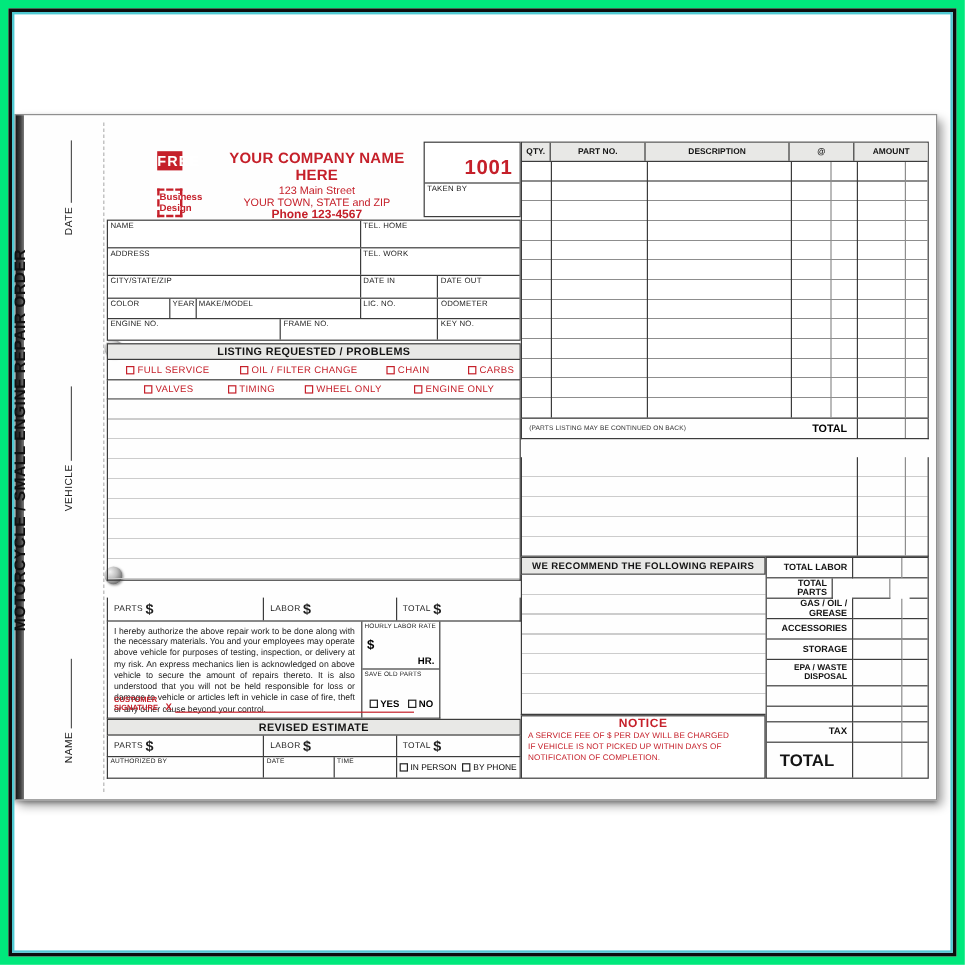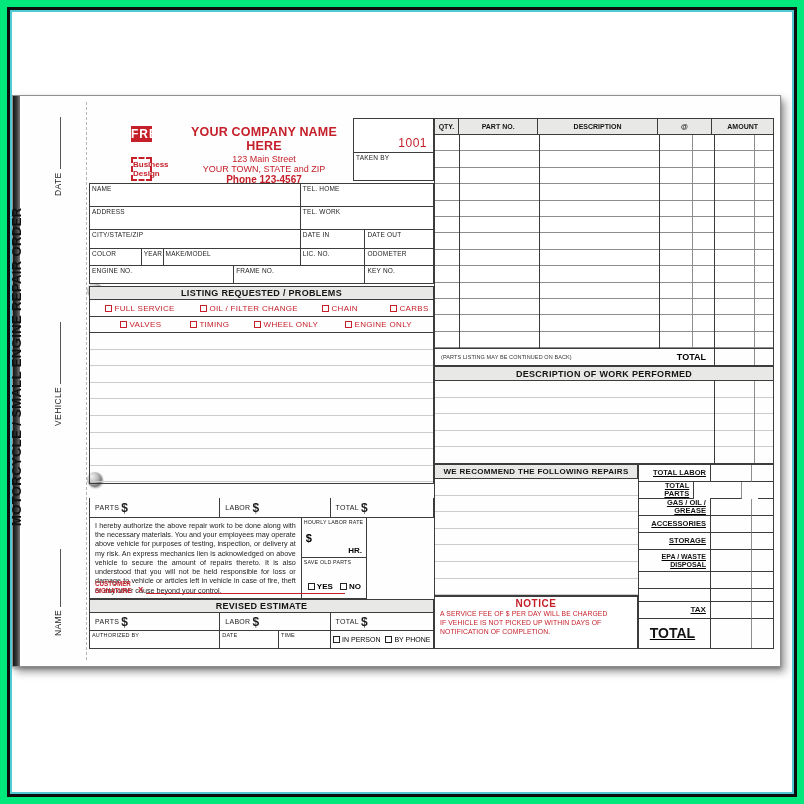--- a/index.html
+++ b/index.html
@@ -54,21 +54,21 @@
 
   .ruled { background-image: repeating-linear-gradient(to bottom,
       transparent 0, transparent 15.6px, #cccccc 15.6px, #cccccc 16.6px); }
 
   .plt-lbl { font-size:7px; color:#1c1c1c; letter-spacing:0.3px; }
   .plt-d { font-size:12px; font-weight:bold; color:#1c1c1c; margin-left:2px; }
 
   .vline { position:absolute; width:1px; background:#3c3c3c; }
   .vline-lt { position:absolute; width:1px; background:#8d8d8d; }
 
-  .tot-row { display:flex; width:100%;text-decoration:underline; }
+  .tot-row { display:flex; width:100%; }
   .tot-lab { position:relative; width:73px; border-right:1px solid #3c3c3c; border-bottom:1px solid #3c3c3c;
     display:flex; align-items:center; justify-content:flex-end; padding-right:4px;
     font-weight:bold; font-size:7.5px; color:#141414; text-align:right; line-height:1.1; }
   .tot-amt { width:42px; border-right:1px solid #8d8d8d; border-bottom:1px solid #3c3c3c; }
   .tot-cts { width:21px; border-bottom:1px solid #3c3c3c; }
   .tot-row:last-child .tot-lab, .tot-row:last-child .tot-amt, .tot-row:last-child .tot-cts { border-bottom:none; }
 
   .note-txt { font-size:5.5px; color:#333; letter-spacing:0.1px; }
 </style>
 </head>
@@ -105,21 +105,21 @@
   </div>
   <div class="abs red" style="left:162px; top:29px; width:178px; text-align:center;">
     <div style="font-weight:bold; font-size:12.5px; letter-spacing:0.2px;">YOUR COMPANY NAME HERE</div>
     <div style="font-size:9px; margin-top:1px;">123 Main Street</div>
     <div style="font-size:9px;">YOUR TOWN, STATE and ZIP</div>
     <div style="font-weight:bold; font-size:10px;text-decoration:underline;">Phone 123-4567</div>
   </div>
 
   <div class="abs box" style="left:340px; top:22px; width:81px; height:63px;">
     <div style="height:34px; border-bottom:1px solid #3c3c3c; display:flex; align-items:flex-end; justify-content:flex-end; padding:0 6px 2px 0;">
-      <span class="red" style="font-weight:normal; font-size:12px; letter-spacing:0.5px;">1001</span>
+      <span class="red" style="font-weight:bold; font-size:17px; letter-spacing:0.5px;">1001</span>
     </div>
     <div style="position:relative; height:27px;">
       <span class="lbl">TAKEN BY</span>
     </div>
   </div>
 
   <div class="abs box" style="left:76px; top:87px; width:345px; height:101px; display:flex; flex-direction:column;">
     <div class="row rb" style="height:23px;">
       <div class="cell" style="width:212px;">
           <span class="lbl">NAME</span>
@@ -277,21 +277,20 @@
       <div class="vline-lt" style="left:319px; top:0; height:100%;"></div>
     </div>
   </div>
   <div class="abs" style="left:421px; top:253px; width:340px; height:17px; border:1px solid #3c3c3c; border-top:none;">
     <span class="note-txt" style="position:absolute; left:6px; top:5px;">(PARTS LISTING MAY BE CONTINUED ON BACK)</span>
     <span style="position:absolute; right:67px; top:3px; font-weight:bold; font-size:9px;">TOTAL</span>
     <div class="vline" style="left:279px; top:0; height:100%;"></div>
     <div class="vline-lt" style="left:319px; top:0; height:100%;"></div>
   </div>
 
-  <div class="abs hdrbar" style="left:421px; top:270px; width:340px; height:15px; font-size:9px;">DESCRIPTION OF WORK PERFORMED</div>
   <div class="abs ruled" style="left:421px; top:285px; width:340px; height:83px; border:1px solid #3c3c3c; border-top:none;">
     <div class="vline" style="left:279px; top:0; height:100%;"></div>
     <div class="vline-lt" style="left:319px; top:0; height:100%;"></div>
   </div>
 
   <div class="abs hdrbar" style="left:421px; top:368px; width:204px; height:15px; font-size:8px;">WE RECOMMEND THE FOLLOWING REPAIRS</div>
   <div class="abs ruled" style="left:421px; top:383px; width:204px; height:117px; border-left:1px solid #3c3c3c; border-bottom:1px solid #3c3c3c;"></div>
 
   <div class="abs box" style="left:421px; top:500px; width:204px; height:53px; text-align:center;">
     <div class="red" style="font-weight:bold; font-size:10px; letter-spacing:0.5px; margin-top:1px;">NOTICE</div>

